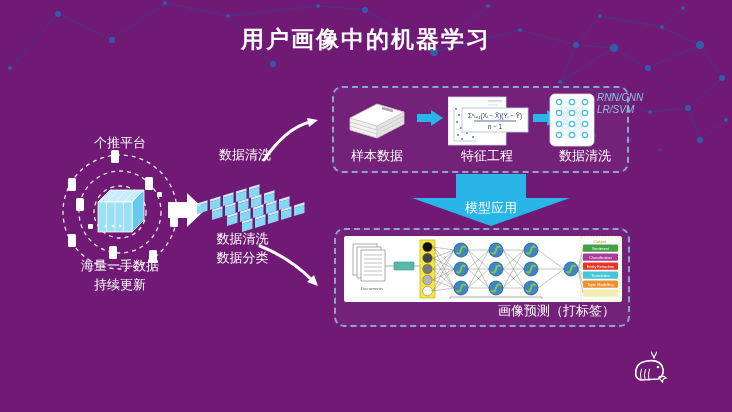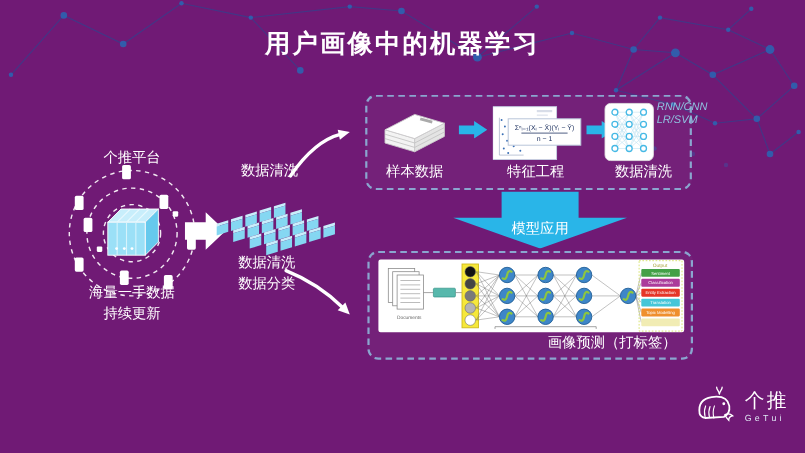--- a/index.html
+++ b/index.html
@@ -328,19 +328,15 @@
         <path d="M24,8 c0.5,-3 2.5,-3.5 2.5,-6" stroke-width="1.2"></path>
         <path d="M24,8 c-0.5,-3 -2.5,-3.5 -2.5,-6" stroke-width="1.2"></path>
         <path d="M6,26 Q4,13 17,11 Q31,9 33,19 Q34,26 28,29 L11,30 Q7,29 6,26 Z" stroke-width="1.6"></path>
         <path d="M11,29 q-1.5,-5 0.5,-10" stroke-width="1"></path>
         <path d="M15,29.5 q-1.5,-5 0.5,-10" stroke-width="1"></path>
         <path d="M19,30 q-1.5,-5.5 0.5,-11" stroke-width="1"></path>
         <path d="M29,27 q4,-2 7,1 q-3.5,0.5 -3.5,4 q-2.5,-2.5 -3.5,-5" stroke-width="1.2"></path>
       </g>
       <circle cx="28" cy="17" r="1.3" fill="#ffffff"></circle>
     </svg>
-    <div>
-      <div class="cn">个推</div>
-      <div class="en">GeTui</div>
-    </div>
   </div>
 
 </div>
 
 </body></html>

